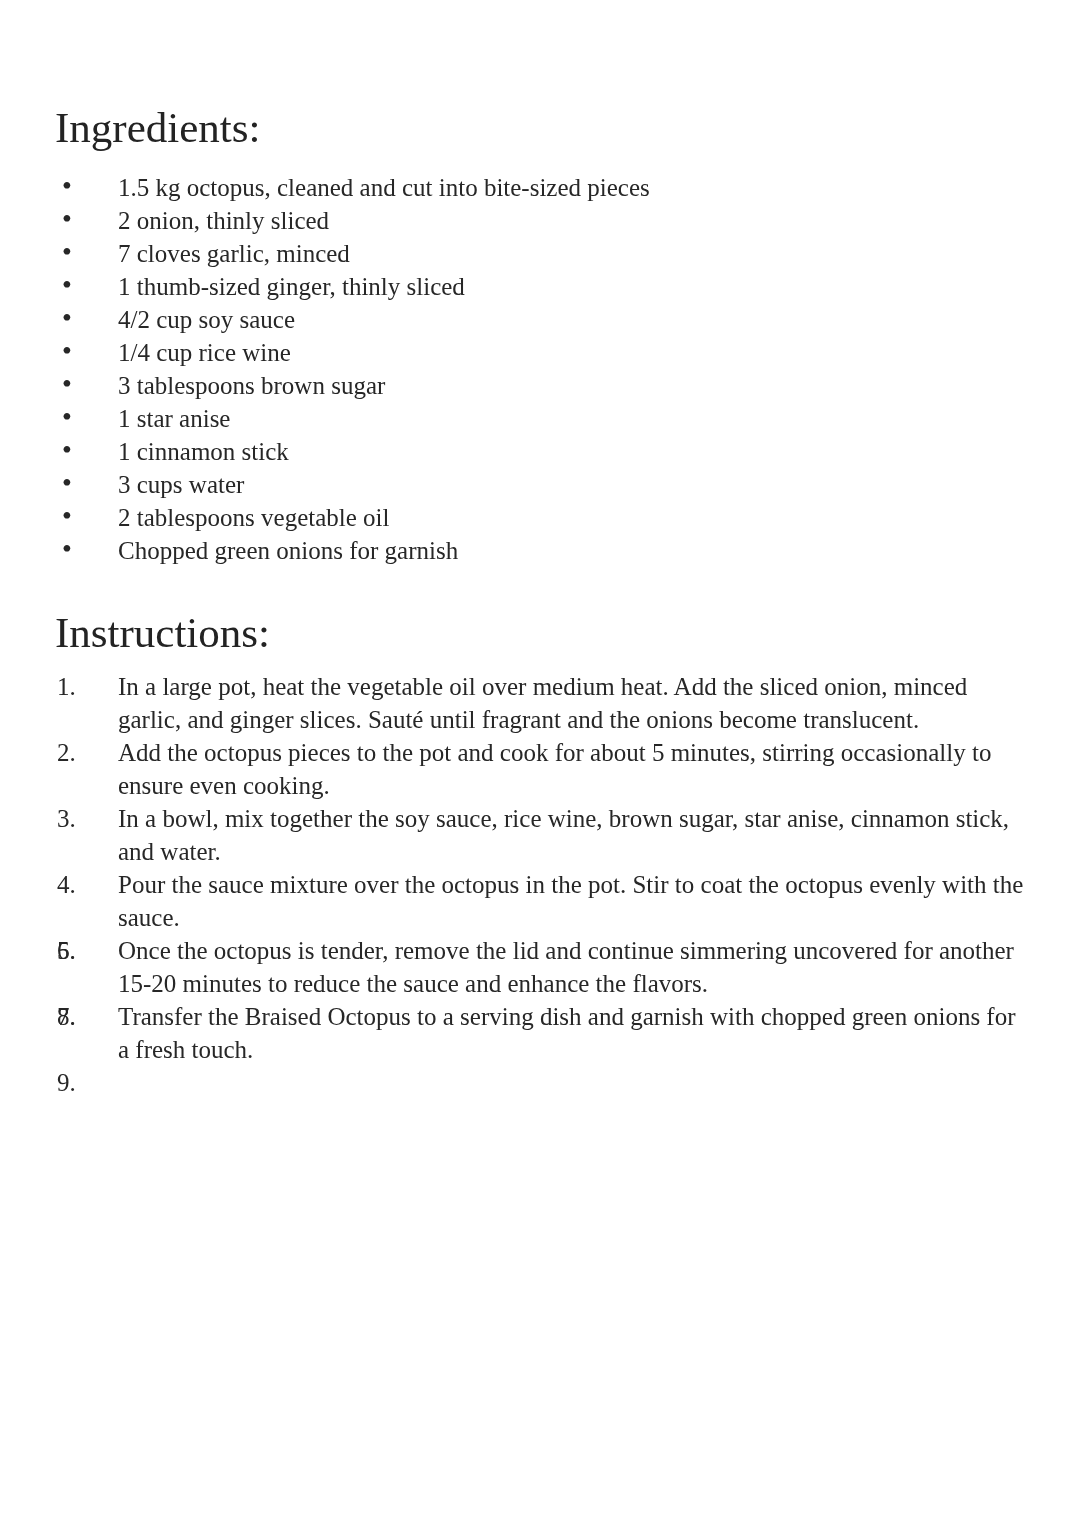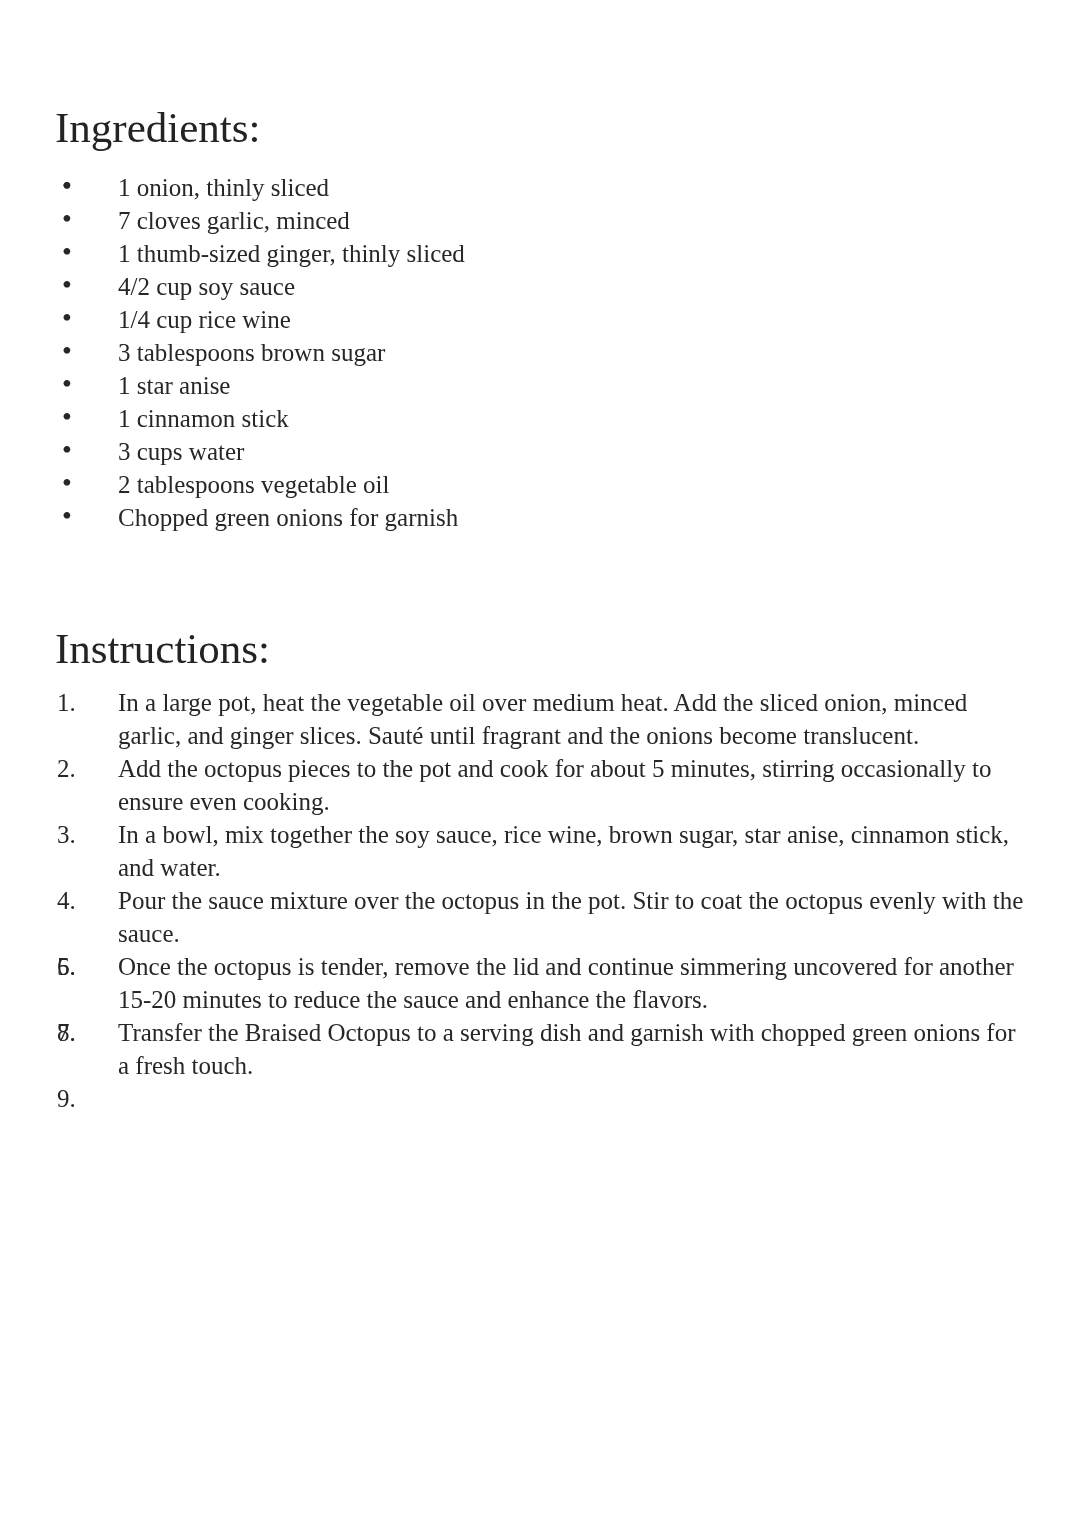--- a/index.html
+++ b/index.html
@@ -16,21 +16,21 @@
     padding:105px 50px 0 55px;
   }
   h1.section-heading{
     margin:0;
     font-size:43px;
     font-weight:normal;
     line-height:45px;
     color:#232323;
   }
   h1.instructions-heading{
-    margin-top:92px;
+    margin-top:43px;
   }
   ul.ingredients-list{
     list-style:none;
     margin:21px 0 0 0;
     padding:0;
   }
   ul.ingredients-list li{
     position:relative;
     padding-left:63px;
     font-size:25px;
@@ -85,22 +85,22 @@
 </style>
 </head>
 <body>
 
 <div class="page">
   <div class="content">
 
     <h1 class="section-heading">Ingredients:</h1>
 
     <ul class="ingredients-list">
-      <li><span class="marker">•</span></li>
-      <li><span class="marker">•</span><span>1 onion, thinly sliced</span></li>
+      <li><span class="marker">•</span><span>1.5 kg octopus, cleaned and cut into bite-sized pieces</span></li>
+      <li><span class="marker">•</span><span>2 onion, thinly sliced</span></li>
       <li><span class="marker">•</span><span>7 cloves garlic, minced</span></li>
       <li><span class="marker">•</span><span>1 thumb-sized ginger, thinly sliced</span></li>
       <li><span class="marker">•</span><span>4/2 cup soy sauce</span></li>
       <li><span class="marker">•</span><span>1/4 cup rice wine</span></li>
       <li><span class="marker">•</span><span>3 tablespoons brown sugar</span></li>
       <li><span class="marker">•</span><span>1 star anise</span></li>
       <li><span class="marker">•</span><span>1 cinnamon stick</span></li>
       <li><span class="marker">•</span><span>3 cups water</span></li>
       <li><span class="marker">•</span><span>2 tablespoons vegetable oil</span></li>
       <li><span class="marker">•</span><span>Chopped green onions for garnish</span></li>

